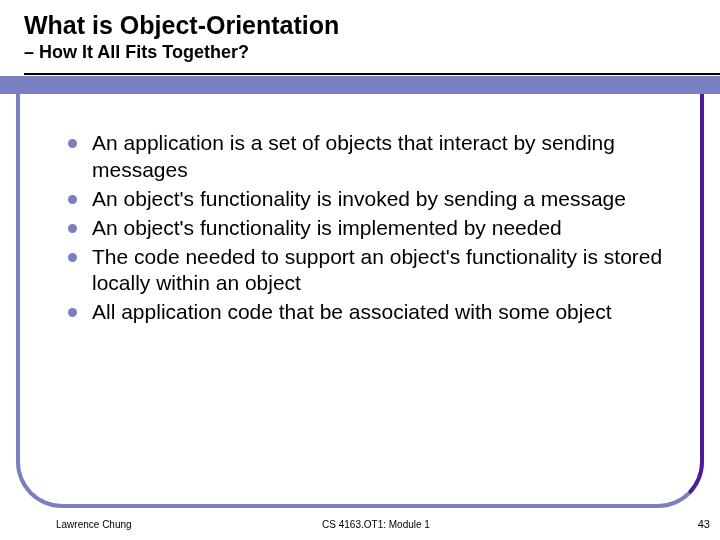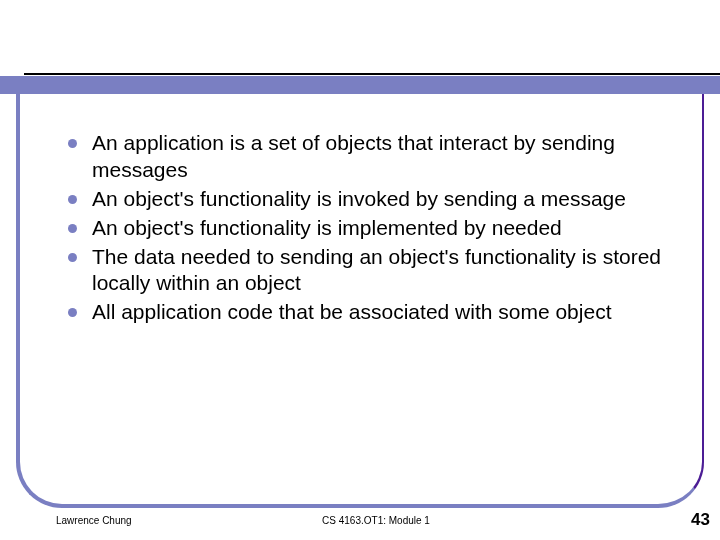--- a/index.html
+++ b/index.html
@@ -47,21 +47,21 @@
     height: 2px;
     background: #000;
   }
   .content-wrap {
     position: absolute;
     top: 94px;
     left: 16px;
     right: 16px;
     bottom: 32px;
     border-left: 4px solid #7a7fc2;
-    border-right: 2px solid #4c1d95;
+    border-right: 4px solid #4c1d95;
     border-bottom: 4px solid #7a7fc2;
     border-radius: 0 0 46px 46px;
   }
   .content {
     padding: 36px 36px 10px 48px;
   }
   .bullets {
     list-style: none;
   }
   .bullets li {
@@ -93,38 +93,42 @@
     padding: 0 26px 0 40px;
     font-size: 10px;
     color: #000;
   }
   .footer-center {
     position: absolute;
     left: 50%;
     transform: translateX(-50%);
   }
   .footer-right {
-    font-weight: bold;
-    font-size: 17px;
+    font-weight: normal;
+    font-size: 11px;
     text-align: right;
   }
 </style>
 </head>
 <body>
 
 <div class="slide">
+  <div class="header">
+    <div class="title">What is Object-Orientation</div>
+    <div class="subtitle">– How It All Fits Together?</div>
+  </div>
   <div class="band-line-top"></div>
   <div class="band"></div>
   <div class="content-wrap">
     <div class="content">
       <ul class="bullets">
         <li>An application is a set of objects that interact by sending messages</li>
         <li>An object's functionality is invoked by sending a message</li>
         <li>An object's functionality is implemented by needed</li>
-        <li>The data needed to sending an object's functionality is stored locally within an object</li>
+        <li>The code needed to support an object's functionality is stored locally within an object</li>
         <li>All application code that be associated with some object</li>
       </ul>
     </div>
   </div>
   <div class="footer">
     <span>Lawrence Chung</span>
     <span class="footer-center">CS 4163.OT1: Module 1</span>
     <span class="footer-right">43</span>
   </div>
 </div>

